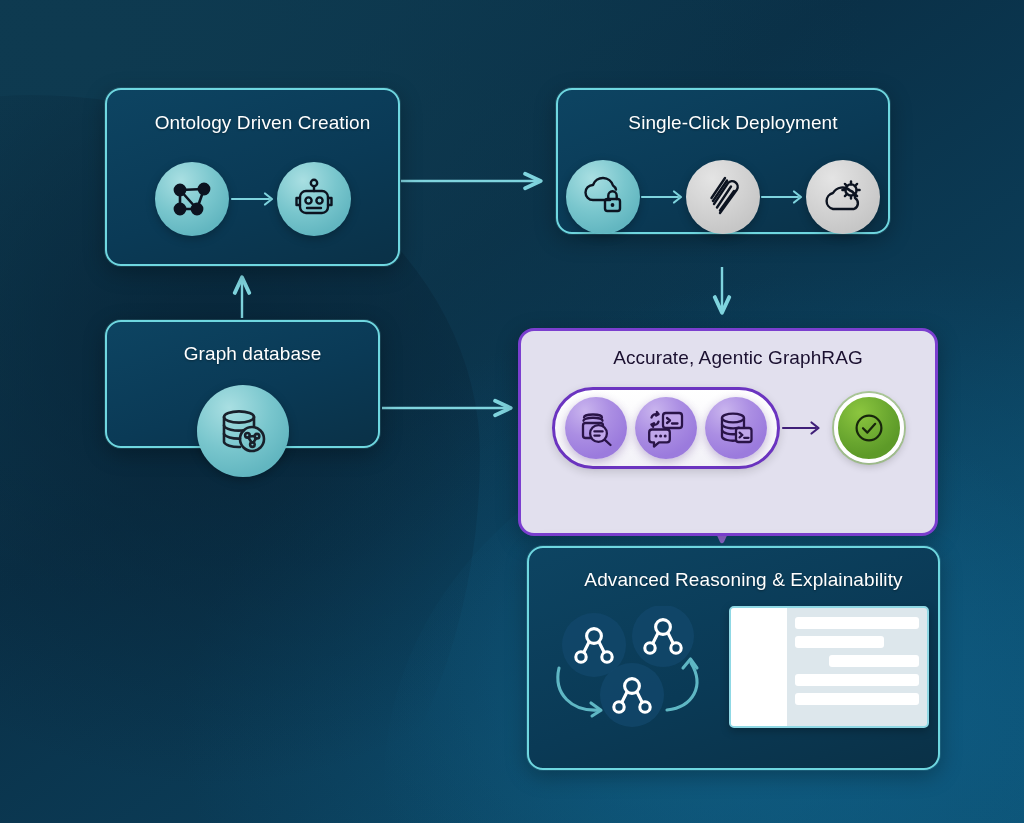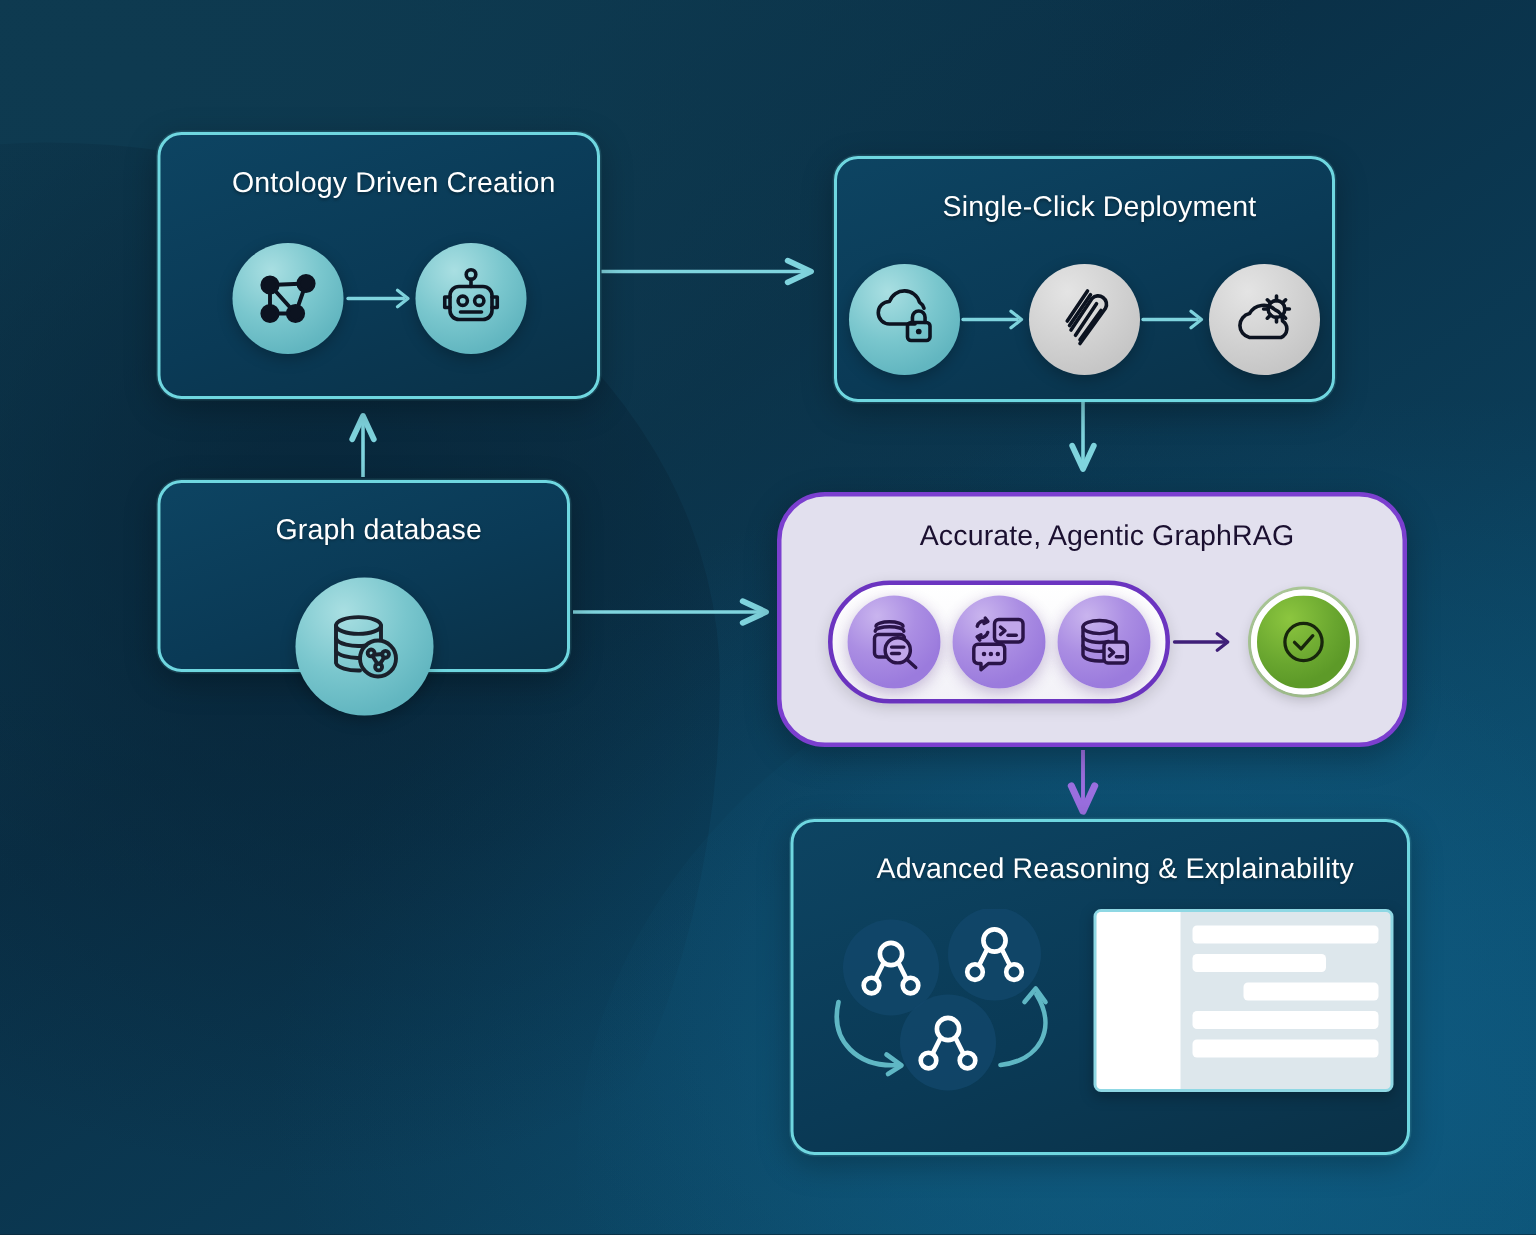--- a/index.html
+++ b/index.html
@@ -89,41 +89,41 @@
   
   #box-ontology { left: 105px; top: 88px; width: 295px; height: 178px; }
   #box-ontology .card-title { margin-top: 22px; font-size: 19px; }
   #onto-row {
     position: absolute; left: 0; right: 0; top: 72px;
     display: flex; align-items: center; justify-content: center; gap: 0;
   }
   .icon-74 { width: 74px; height: 74px; }
 
   
-  #box-deploy { left: 556px; top: 104px; width: 334px; height: 164px; }
+  #box-deploy { left: 556px; top: 88px; width: 334px; height: 146px; }
   #box-deploy .card-title { margin-top: 22px; font-size: 19px; }
   #deploy-row {
     position: absolute; left: 0; right: 0; top: 70px;
     display: flex; align-items: center; justify-content: center;
   }
 
   
   #box-graphdb { left: 105px; top: 320px; width: 275px; height: 128px; }
   #box-graphdb .card-title { margin-top: 21px; font-size: 19px; }
   #graphdb-icon {
     position: absolute; left: 50%; transform: translateX(-50%);
     top: 63px; width: 92px; height: 92px;
   }
 
   
   #box-rag {
-    left: 518px; top: 328px; width: 420px; height: 170px;
+    left: 518px; top: 328px; width: 420px; height: 208px;
     background: #e2e0ee;
     border: 3px solid #7b3fcf;
-    border-radius: 32px;
+    border-radius: 16px;
     box-shadow: 0 6px 22px rgba(0,0,0,0.28);
   }
   #box-rag .card-title { color: #1b1030; margin-top: 16px; font-size: 19px; }
   #rag-row {
     position: absolute; left: 0; right: 0; top: 56px;
     display: flex; align-items: center; justify-content: center;
   }
   #rag-pill {
     display: flex; align-items: center; gap: 8px;
     background: linear-gradient(180deg,#ffffff 0%, #f3f2f8 100%);

